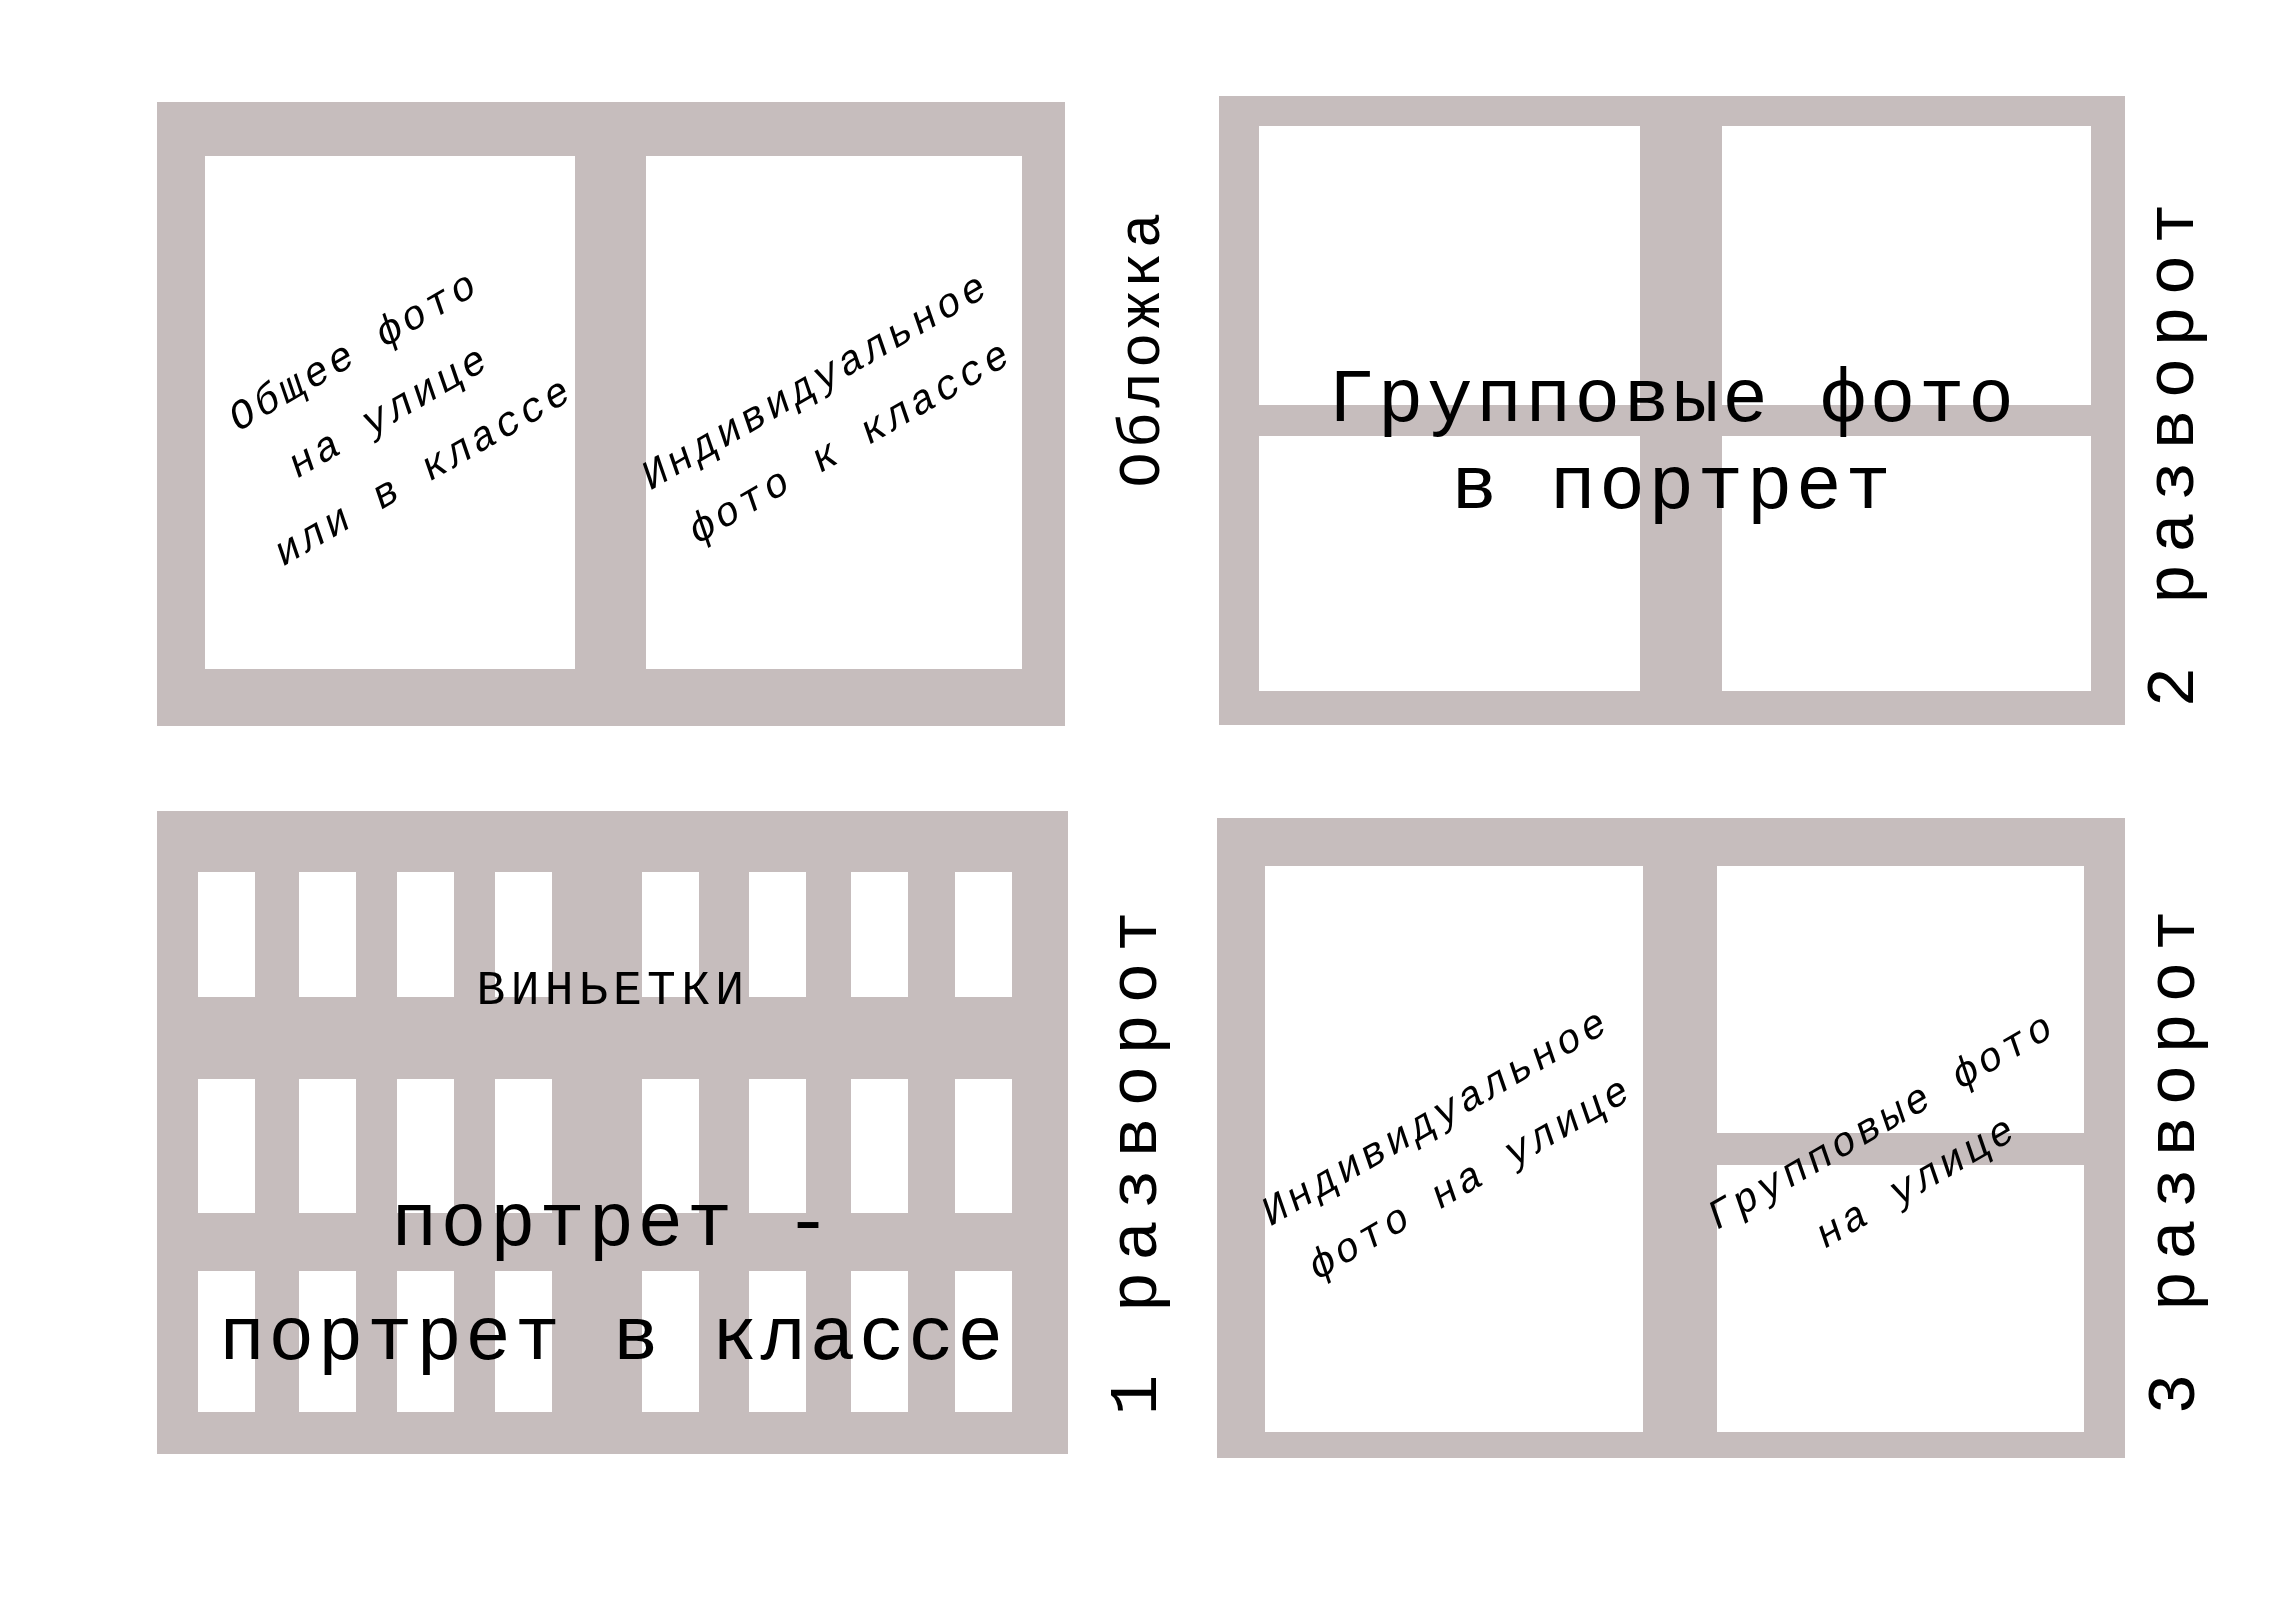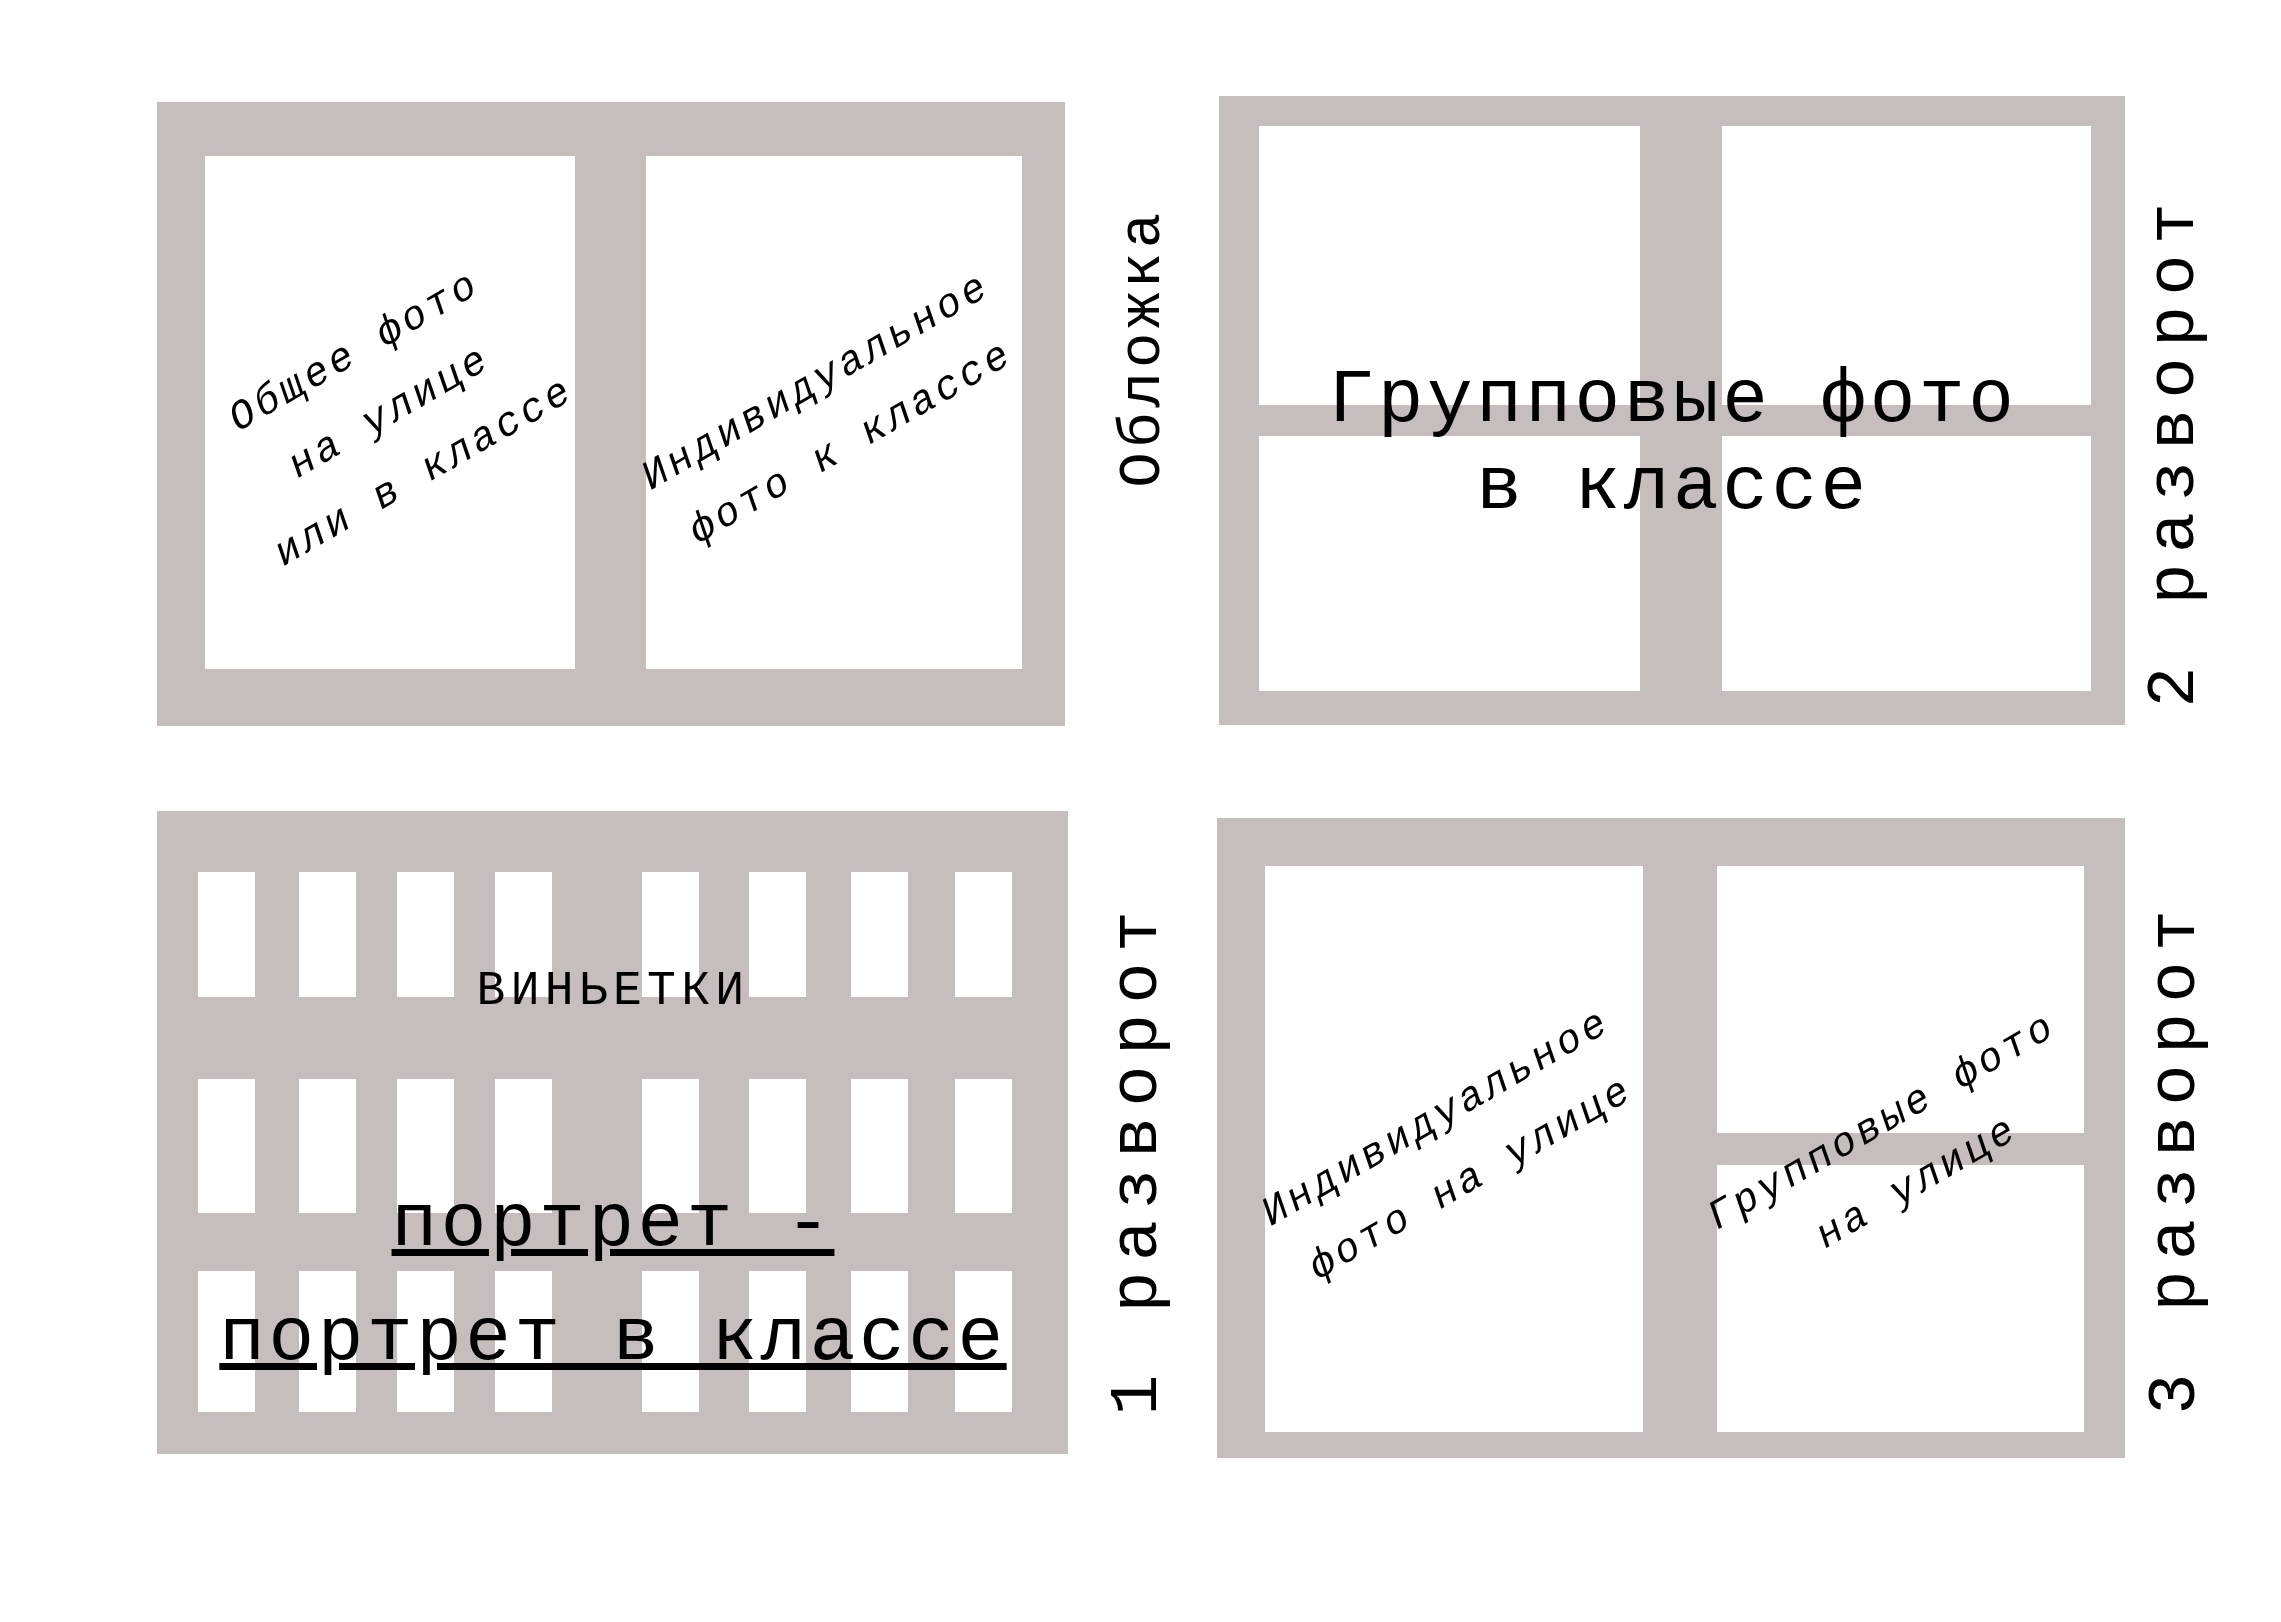--- a/index.html
+++ b/index.html
@@ -15,21 +15,21 @@
     position:absolute;transform:translate(-50%,-50%) rotate(-30deg);
     font-style:italic;font-size:41px;letter-spacing:3.6px;line-height:1.7;
     text-align:center;white-space:nowrap;display:flex;flex-direction:column;
   }
   
   .caption{
     position:absolute;transform:translate(-50%,-50%);
     font-size:76px;letter-spacing:3.6px;line-height:1.15;
     text-align:center;white-space:nowrap;
   }
-  .caption.wide{line-height:1.5;text-decoration:underline;}
+  .caption.wide{line-height:1.5;}
   .heading{
     position:absolute;transform:translate(-50%,-50%);
     font-size:48px;letter-spacing:5.3px;white-space:nowrap;
   }
   
   .vlabel{
     position:absolute;transform:translate(-50%,-50%) rotate(-90deg);
     font-size:68px;letter-spacing:10.7px;white-space:nowrap;
   }
   .vlabel.sm{font-size:59px;letter-spacing:4.5px;}
@@ -58,21 +58,21 @@
   </section>
   <div class="vlabel sm" style="left:1143px;top:348px">Обложка</div>
 
   <section class="panel" style="left:1219px;top:96px;width:906px;height:629px">
     <div class="ph" style="left:40px;top:30px;width:381px;height:279px"></div>
     <div class="ph" style="left:503px;top:30px;width:369px;height:279px"></div>
     <div class="ph" style="left:40px;top:340px;width:381px;height:255px"></div>
     <div class="ph" style="left:503px;top:340px;width:369px;height:255px"></div>
     <div class="caption" style="left:454px;top:349px">
       <div>Групповые фото</div>
-      <div>в классе</div>
+      <div>в портрет</div>
     </div>
   </section>
   <div class="vlabel" style="left:2174px;top:450px">2 разворот</div>
 
   <section class="panel" id="spread1" style="left:157px;top:811px;width:911px;height:643px">
       <div class="ph" style="left: 798px; top: 460px; width: 57px; height: 141px;"></div>
       <div class="ph" style="left: 694px; top: 460px; width: 57px; height: 141px;"></div>
       <div class="ph" style="left: 592px; top: 460px; width: 57px; height: 141px;"></div>
       <div class="ph" style="left: 485px; top: 460px; width: 57px; height: 141px;"></div>
       <div class="ph" style="left: 338px; top: 460px; width: 57px; height: 141px;"></div>

